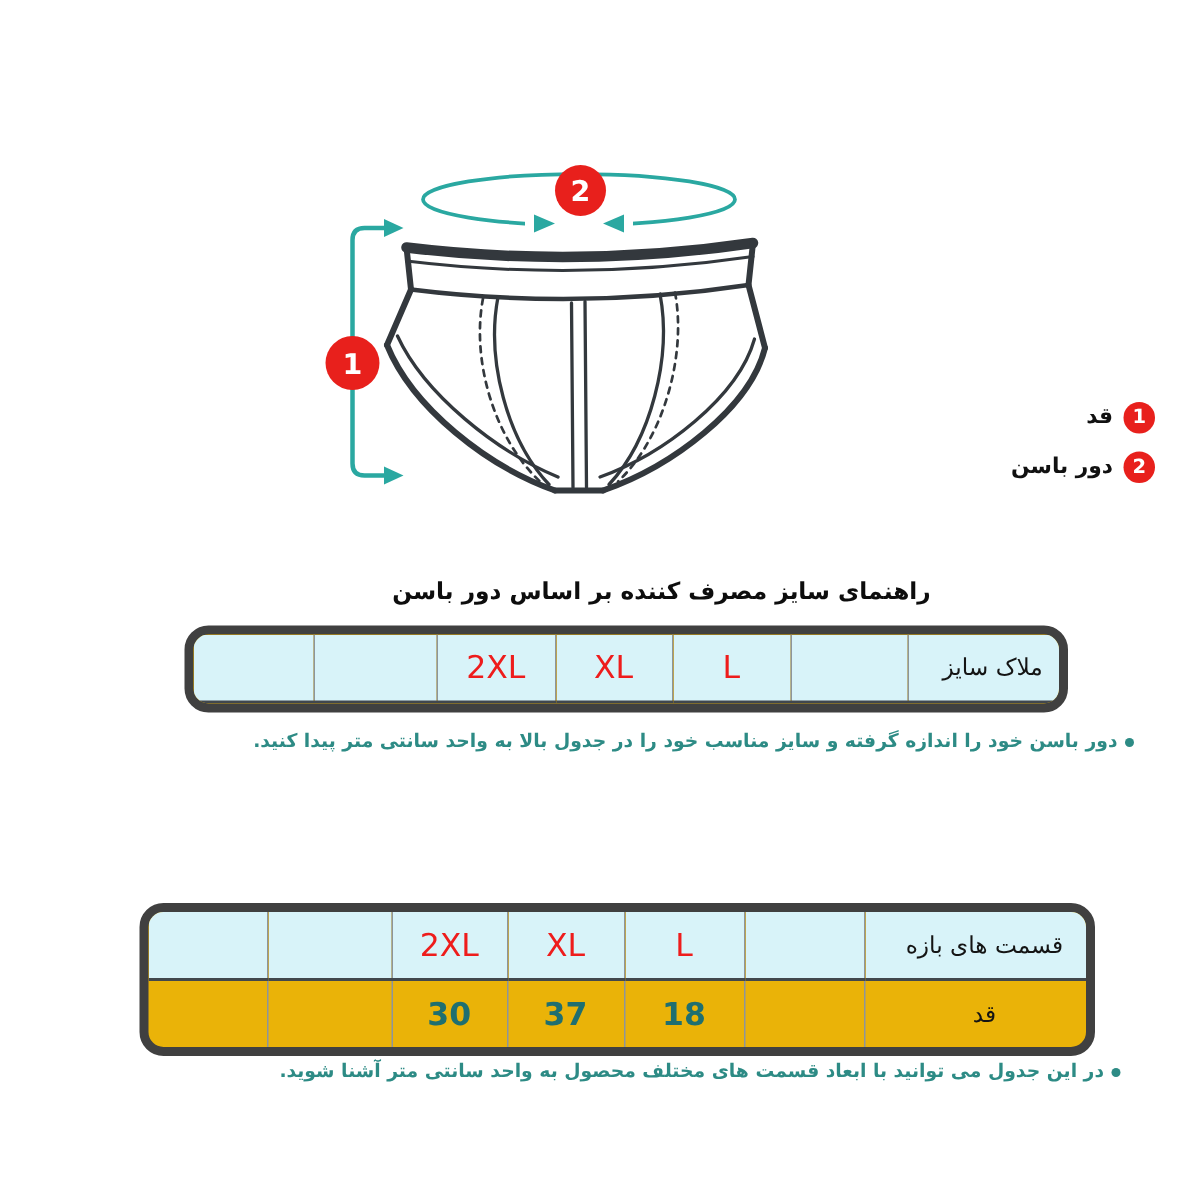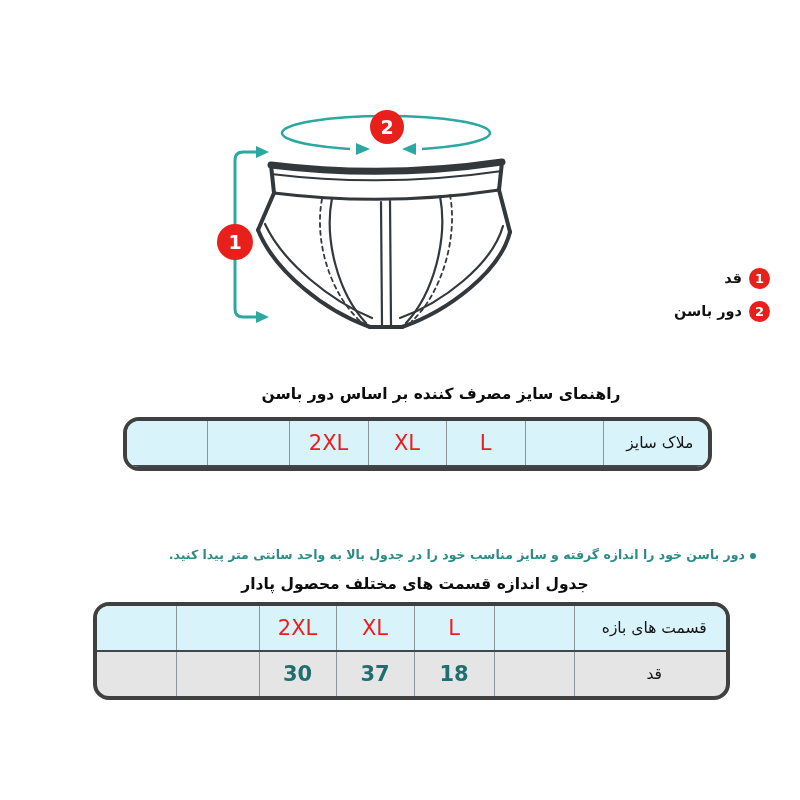--- a/index.html
+++ b/index.html
@@ -18,35 +18,35 @@
   .badge { width:21px; height:21px; border-radius:50%; background:#e8201c; color:#fff;
            display:flex; align-items:center; justify-content:center;
            font-size:13px; font-weight:700; }
 
   
   .tbl-title { text-align:center; font-size:15.5px; font-weight:700; color:#0d0d0d; direction:rtl; }
   #title1 { left:141px; top:385px; width:600px; }
   #title2 { left:115px; top:575px; width:600px; }
 
   
-  .tbl-wrap { border:4px solid #404040; border-radius:16px; overflow:hidden; background:#e5e5e5; }
+  .tbl-wrap { border:6px solid #404040; border-radius:16px; overflow:hidden; background:#eab308; }
   #t1 { left:123px; top:417px; width:589px; }
   #t2 { left:93px;  top:602px; width:637px; }
   .tbl-wrap table { border-collapse:collapse; width:100%; table-layout:fixed; }
   .tbl-wrap td { text-align:center; vertical-align:middle; height:45px; overflow:hidden; }
   .tbl-wrap td + td { border-left:1.5px solid #8d959b; }
   tr.hd td { background:#d8f3f9; border-bottom:2px solid #41474d; }
   td.sz  { color:#ee1c1c; font-size:21px; font-weight:500; }
   td.lbl { color:#141414; font-size:15.5px; font-weight:400; direction:rtl; }
   #t1 td.val { color:#1f6f70; font-size:16.5px; font-weight:500; letter-spacing:-0.5px; }
   #t2 td.val { color:#1f6f70; font-size:21px;  font-weight:600;margin-left:16px; }
 
   
   .notes { direction:rtl; text-align:right; color:#2d8b85; font-weight:700; font-size:12.5px; }
-  #notes1 { right:44px; top:545px; width:716px; line-height:19px; }
+  #notes1 { right:44px; top:484px; width:716px; line-height:19px; }
   #notes2 { right:53px; top:704px; width:700px; line-height:19px; }
   .note-line { white-space:nowrap; }
   .bullet { display:inline-block; width:6px; height:6px; border-radius:50%;
             background:#2d8b85; margin-left:5px; vertical-align:middle; }
 </style>
 </head>
 <body>
 
 <div id="stage">
 
@@ -136,21 +136,20 @@
         <td class="lbl">ملاک سایز</td>
       </tr>
     </tbody>
       </table>
   </div>
 
   <div id="notes1" class="abs notes">
     <div class="note-line"><span class="bullet"></span><span>دور باسن خود را اندازه گرفته و سایز مناسب خود را در جدول بالا به واحد سانتی متر پیدا کنید.</span></div>
   </div>
 
-  <div id="title2" class="abs tbl-title">جدول اندازه قسمت های مختلف محصول پادار</div>
 
   <div id="t2" class="abs tbl-wrap">
     <table>
       <colgroup>
         <col style="width:79px">
           <col style="width:83px">
           <col style="width:77px">
         <col style="width:78px">
           <col style="width:80px">
           <col style="width:80px">
@@ -172,14 +171,17 @@
         <td class="val">30</td>
         <td class="val">37</td>
         <td class="val">18</td>
         <td></td>
         <td class="lbl">قد</td>
       </tr>
     </tbody>
       </table>
   </div>
 
+  <div id="notes2" class="abs notes">
+    <div class="note-line"><span class="bullet"></span><span>در این جدول می توانید با ابعاد قسمت های مختلف محصول به واحد سانتی متر آشنا شوید.</span></div>
+  </div>
 
 </div>
 
 </body></html>

